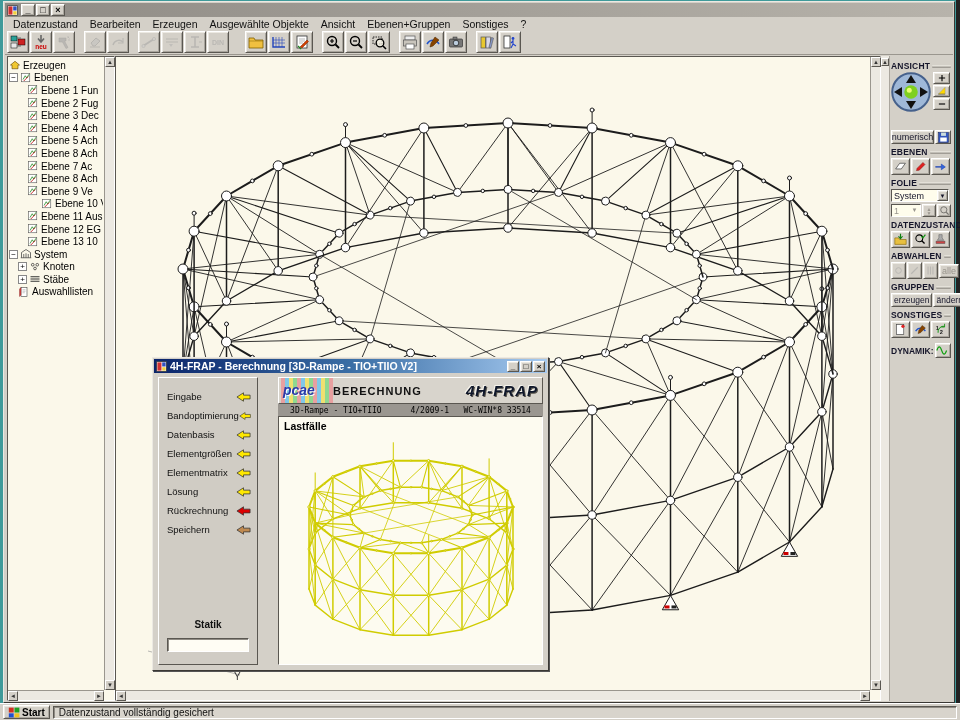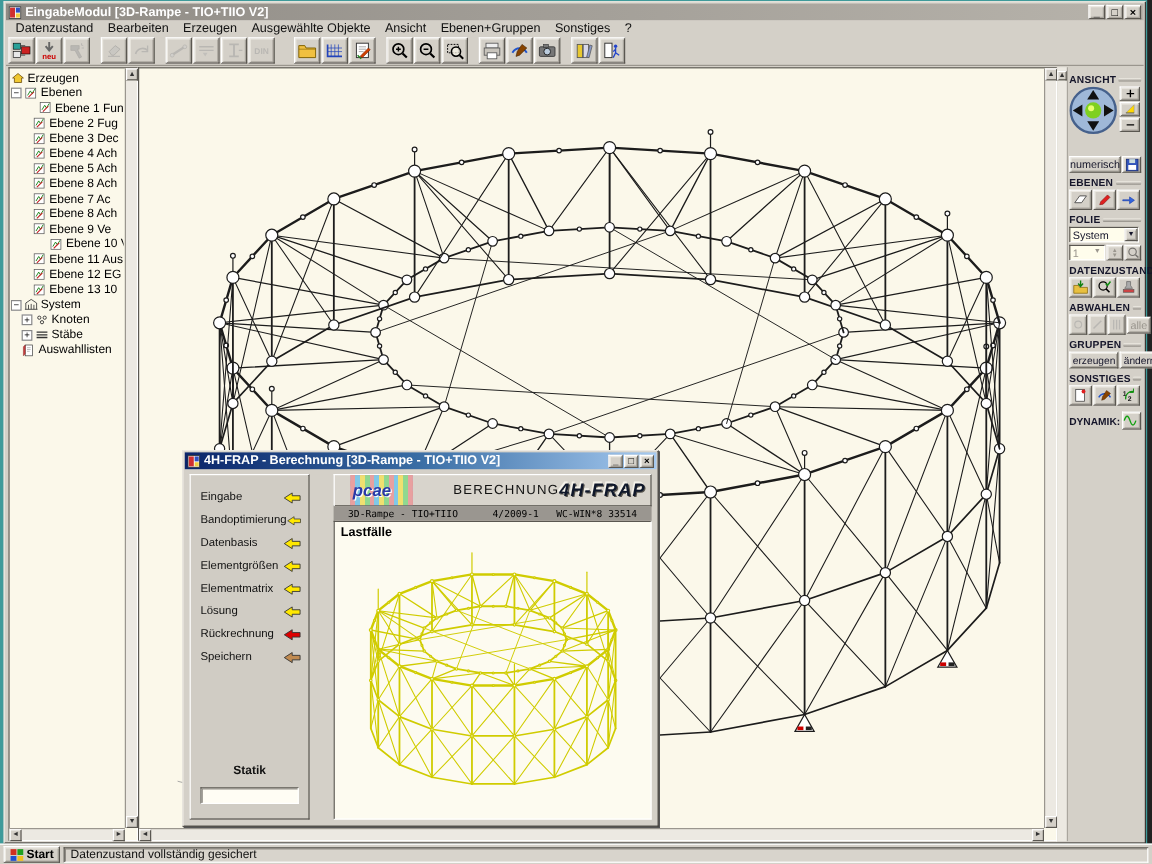--- a/index.html
+++ b/index.html
@@ -79,43 +79,43 @@
   .dd .da{width:11px;height:11px;font-size:6px;line-height:10px;text-align:center;}
   .dim{color:#9a968e;}
   
   #taskbar{position:absolute;left:0;right:0;bottom:0;height:17px;background:#d4d0c8;
     border-top:1px solid #fff;display:flex;align-items:center;gap:3px;padding:1px 3px;}
   #start-btn{height:14px;display:flex;align-items:center;gap:2px;font-size:10px;
     font-weight:bold;padding:0 4px;cursor:pointer;}
   #status-field{flex:1;height:13px;font-size:10px;display:flex;align-items:center;
     padding:0 5px;background:#d8d4cc;color:#111;white-space:nowrap;}
   
-  #dialog{position:absolute;left:152px;top:375px;width:397px;height:314px;background:#d4d0c8;
+  #dialog{position:absolute;left:152px;top:357px;width:397px;height:314px;background:#d4d0c8;
     border:1px solid;border-color:#ece9e2 #3a3834 #3a3834 #ece9e2;z-index:50;
     box-shadow:1px 1px 0 #555;}
   #dialog .titlebar{background:linear-gradient(90deg,#0a246a,#3a6ea5,#a6caf0);height:14px;}
   #dlg-body{position:absolute;left:1px;right:1px;top:16px;bottom:1px;}
   #dlg-side{position:absolute;left:4px;top:3px;width:100px;bottom:4px;
     background:#d0ccc4;border:1px solid;border-color:#fff #5a5751 #5a5751 #fff;}
   .step{height:19px;display:flex;align-items:center;font-size:9.5px;color:#111;
     padding:0 6px 0 8px;}
   .step .lbl{flex:1;white-space:nowrap;}
   #statik-lbl{position:absolute;left:0;right:0;bottom:34px;text-align:center;
     font-size:10px;font-weight:bold;color:#111;}
   #statik-bar{position:absolute;left:8px;right:8px;bottom:12px;height:14px;background:#fffdf4;}
   #dlg-content{position:absolute;left:124px;top:3px;right:4px;bottom:4px;}
   #dlg-header{position:absolute;left:0;right:0;top:0;height:27px;background:#d8d4cc;
     border:1px solid;border-color:#fff #5a5751 #5a5751 #fff;display:flex;align-items:center;}
-  #pcae-logo{width:52px;height:25px;margin-left:13px;position:relative;flex:0 0 auto;
+  #pcae-logo{width:52px;height:25px;margin-left:2px;position:relative;flex:0 0 auto;
     background:
      repeating-linear-gradient(90deg,#e8a0a0 0 4px,#80c8e8 4px 8px,#f0e070 8px 12px,#90d890 12px 16px),
      repeating-linear-gradient(0deg,rgba(200,60,60,.5) 0 4px,rgba(60,60,200,.35) 4px 8px);}
   #pcae-logo span{position:absolute;left:2px;top:4px;font-size:14px;font-weight:bold;
     font-style:italic;color:#2a3aa8;text-shadow:1px 1px 0 #fff;}
-  #dlg-htitle{flex:1;text-align:right;font-size:11px;font-weight:normal;color:#111;
+  #dlg-htitle{flex:1;text-align:left;font-size:11px;font-weight:bold;color:#111;
     letter-spacing:1px;}
   #frap-logo{flex:0 0 auto;margin-right:4px;font-size:15px;font-weight:bold;font-style:italic;
     color:#0f172a;letter-spacing:1px;
     text-shadow:-1px -1px 0 #f5f2ea,1px 1px 0 #55524c;}
   #dlg-info{position:absolute;left:0;right:0;top:27px;height:12px;background:#9a9690;
     font-family:"DejaVu Sans Mono",monospace;font-size:8px;color:#000;
     display:flex;align-items:center;justify-content:center;white-space:pre;}
   #dlg-white{position:absolute;left:0;right:0;top:39px;bottom:0;background:#fdfbf0;
     border:1px solid;border-color:#5a5751 #fff #fff #5a5751;}
   #lastfaelle{position:absolute;left:5px;top:3px;font-size:10.5px;font-weight:bold;color:#000;}
@@ -127,21 +127,20 @@
 <div id="edge-dark"></div>
 
 <div id="win">
   <div class="titlebar">
     <span class="tb-icon"><svg width="11" height="11" viewBox="0 0 16 16">
           <rect x="1" y="1" width="14" height="14" fill="#fff" stroke="#333"></rect>
           <rect x="2" y="2" width="6" height="12" fill="#d03030"></rect>
           <rect x="9" y="2" width="5" height="6" fill="#3050c0"></rect>
           <rect x="9" y="9" width="5" height="5" fill="#f0d040"></rect>
         </svg></span>
-    <span class="tb-title">EingabeModul [3D-Rampe - TIO+TIIO V2]</span>
     <span class="winbtns">
       <span class="wbtn raised">_</span>
       <span class="wbtn raised">□</span>
       <span class="wbtn raised">×</span>
     </span>
   </div>
   <div id="menubar">
       <span class="menu-item">Datenzustand</span>
       <span class="menu-item">Bearbeiten</span>
       <span class="menu-item">Erzeugen</span>
@@ -302,21 +301,21 @@
           </div>
           <div class="trow" style="padding-left: 0px;">
             <span class="tbox">−</span>
             <span class="ticon"><svg width="12" height="12" viewBox="0 0 16 16">
                 <rect x="2" y="2" width="11" height="11" fill="#fff" stroke="#555" stroke-width=".8"></rect>
                 <path d="M4 10l3-5 2 3 3-5" stroke="#108010" stroke-width="1" fill="none"></path>
                 <path d="M5 12l6-6" stroke="#c02020" stroke-width="1.2"></path>
               </svg></span>
             <span>Ebenen</span>
           </div>
-          <div class="trow" style="padding-left: 18px; justify-content: flex-end;">
+          <div class="trow" style="padding-left: 18px;">
             <span class="ticon"><svg width="12" height="12" viewBox="0 0 16 16">
                 <rect x="2" y="2" width="11" height="11" fill="#fff" stroke="#555" stroke-width=".8"></rect>
                 <path d="M4 10l3-5 2 3 3-5" stroke="#108010" stroke-width="1" fill="none"></path>
                 <path d="M5 12l6-6" stroke="#c02020" stroke-width="1.2"></path>
               </svg></span>
             <span>Ebene 1 Fun</span>
           </div>
           <div class="trow" style="padding-left: 18px;">
             <span class="ticon"><svg width="12" height="12" viewBox="0 0 16 16">
                 <rect x="2" y="2" width="11" height="11" fill="#fff" stroke="#555" stroke-width=".8"></rect>

